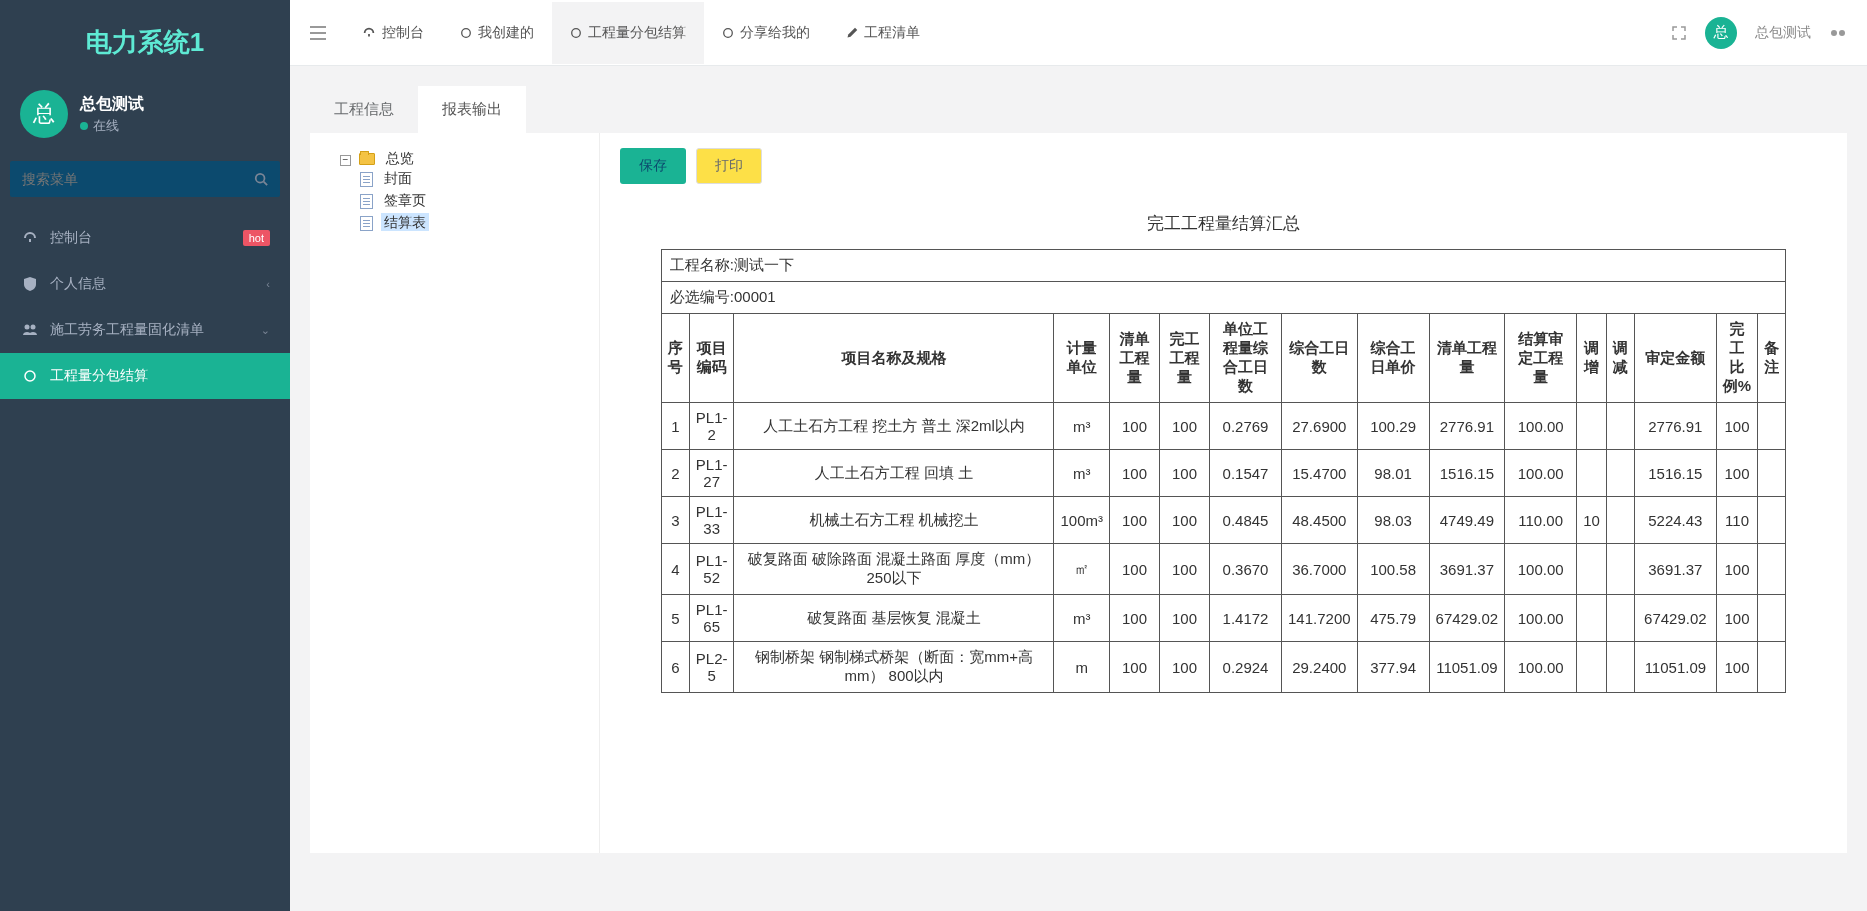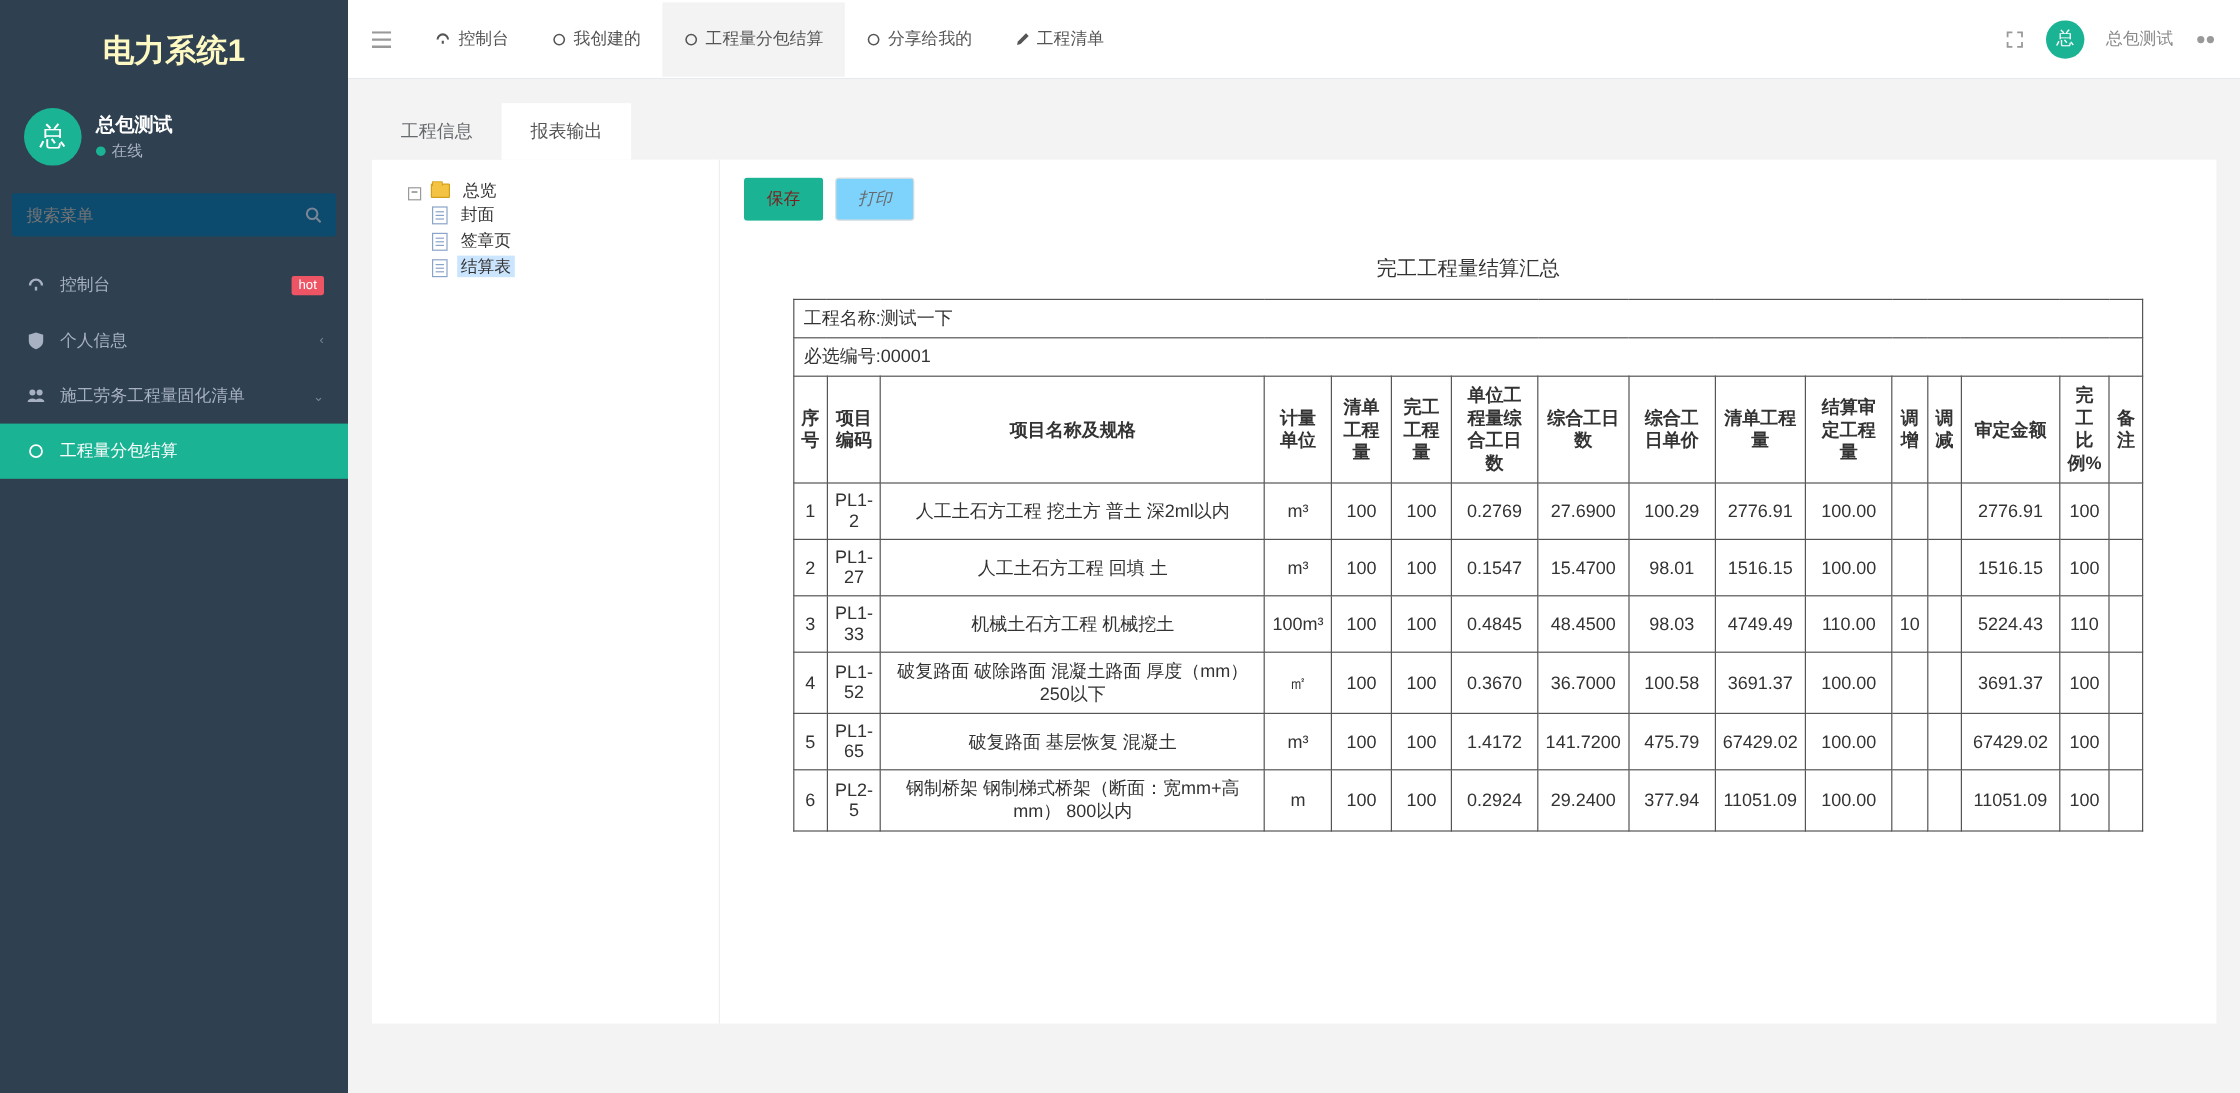--- a/index.html
+++ b/index.html
@@ -4,21 +4,21 @@
   <style>
     * { box-sizing: border-box; margin: 0; padding: 0; }
     body { font-family: "Helvetica Neue", Arial, "Microsoft YaHei", sans-serif; font-size: 14px; color: #333; overflow: hidden; }
     
     
     .app { display: flex; height: 911px; width: 1867px; }
     
     
     .sidebar { width: 290px; background: #2f4050; color: #a7b1c2; flex-shrink: 0; display: flex; flex-direction: column; }
     .sidebar-header { padding: 25px 25px 20px; text-align: center; }
-    .sidebar-header h1 { color: #fef9c3; font-size: 26px; font-weight: 700; }
+    .sidebar-header h1 { color: #5eead4; font-size: 26px; font-weight: 700; }
     .user-panel { display: flex; align-items: center; padding: 10px 20px 15px; }
     .avatar { width: 48px; height: 48px; border-radius: 50%; background: #1ab394; color: #fff; display: flex; align-items: center; justify-content: center; font-size: 22px; margin-right: 12px; }
     .user-meta .username { color: #fff; font-weight: 600; font-size: 16px; }
     .user-meta .status { font-size: 13px; display: flex; align-items: center; margin-top: 2px; }
     .status-dot { width: 8px; height: 8px; border-radius: 50%; background: #1ab394; display: inline-block; margin-right: 5px; }
     
     .search-box { margin: 8px 10px; background: #0c4a6e; border-radius: 2px; display: flex; align-items: center; padding: 10px 12px; }
     .search-box input { background: transparent; border: none; outline: none; color: #a7b1c2; flex: 1; font-size: 14px; }
     .search-box .icon { color: #7a8596; }
     
@@ -61,22 +61,22 @@
     .tree .folder-icon::before { content:""; position:absolute; top:-3px; left:0; width:7px; height:3px; background:#f4c344; border:1px solid #d4a017; border-bottom:none; border-radius:1px 1px 0 0;}
     .tree .file-icon { display: inline-block; width: 13px; height: 15px; border: 1px solid #8aa3c8; background: #fff; margin-right: 4px; position: relative; vertical-align: middle; }
     .tree .file-icon::before { content:""; position:absolute; top:3px; left:2px; right:2px; height:1px; background:#8aa3c8; box-shadow: 0 3px 0 #8aa3c8, 0 6px 0 #8aa3c8; }
     .tree li.selected > span.label { background: #cce5ff; }
     .tree li span.label { padding: 1px 3px; }
     
     
     .report-pane { flex: 1; padding: 15px 20px; position: relative; }
     .report-actions { display: flex; gap: 10px; margin-bottom: 18px; }
     .btn { padding: 8px 18px; border-radius: 3px; border: 1px solid transparent; cursor: pointer; font-size: 14px; }
-    .btn-primary { background: #1ab394; color: #7f1d1d; }
-    .btn-default { background: #7dd3fc; color: #676a6c; border-color: #ddd; font-style: italic; }
+    .btn-primary { background: #1ab394; color: #0c4a6e; }
+    .btn-default { background: #fde047; color: #676a6c; border-color: #ddd; }
     
     .report-wrap { display: flex; justify-content: center; }
     .report-title { text-align: center; font-size: 17px; margin: 10px 0 14px; }
     
     .report-table { border-collapse: collapse; margin: 0 auto; font-size: 15px; }
     .report-table th, .report-table td { border: 1px solid #555; padding: 6px 6px; text-align: center; vertical-align: middle; }
     .report-table .header-row td { text-align: left; padding: 6px 8px; }
     .col-seq { width: 22px; }
     .col-code { width: 44px; }
     .col-name { width: 320px; }

